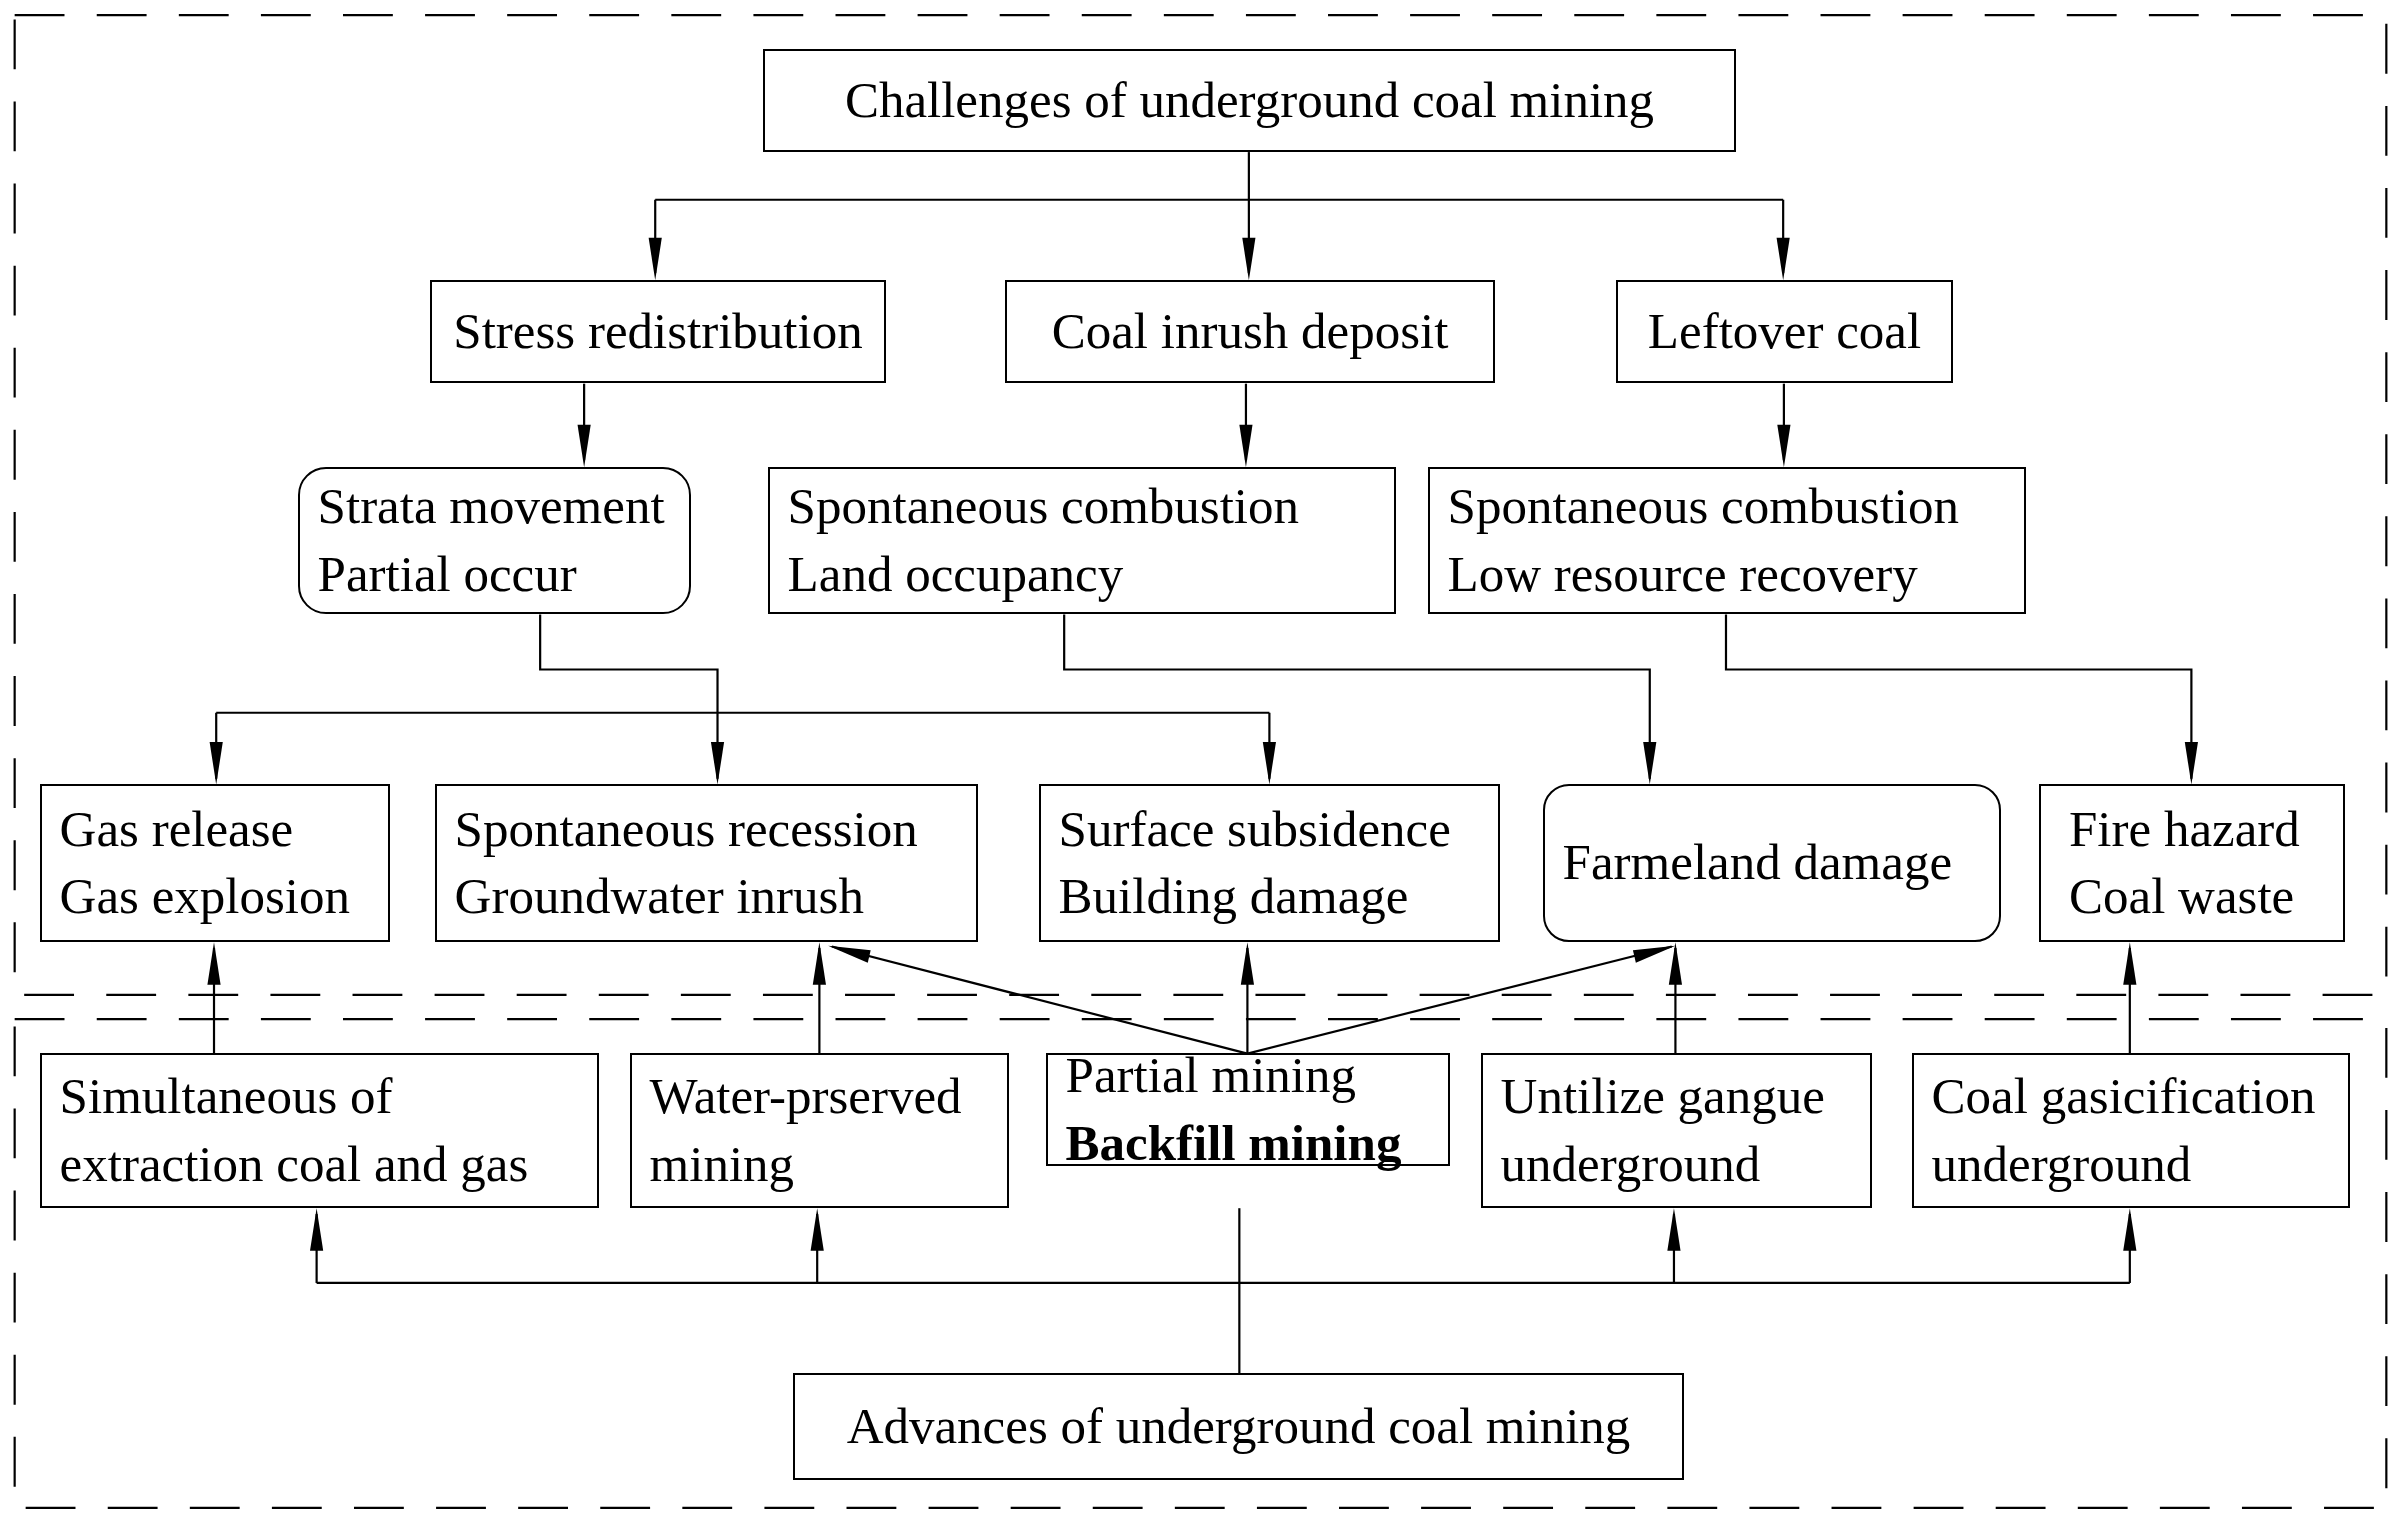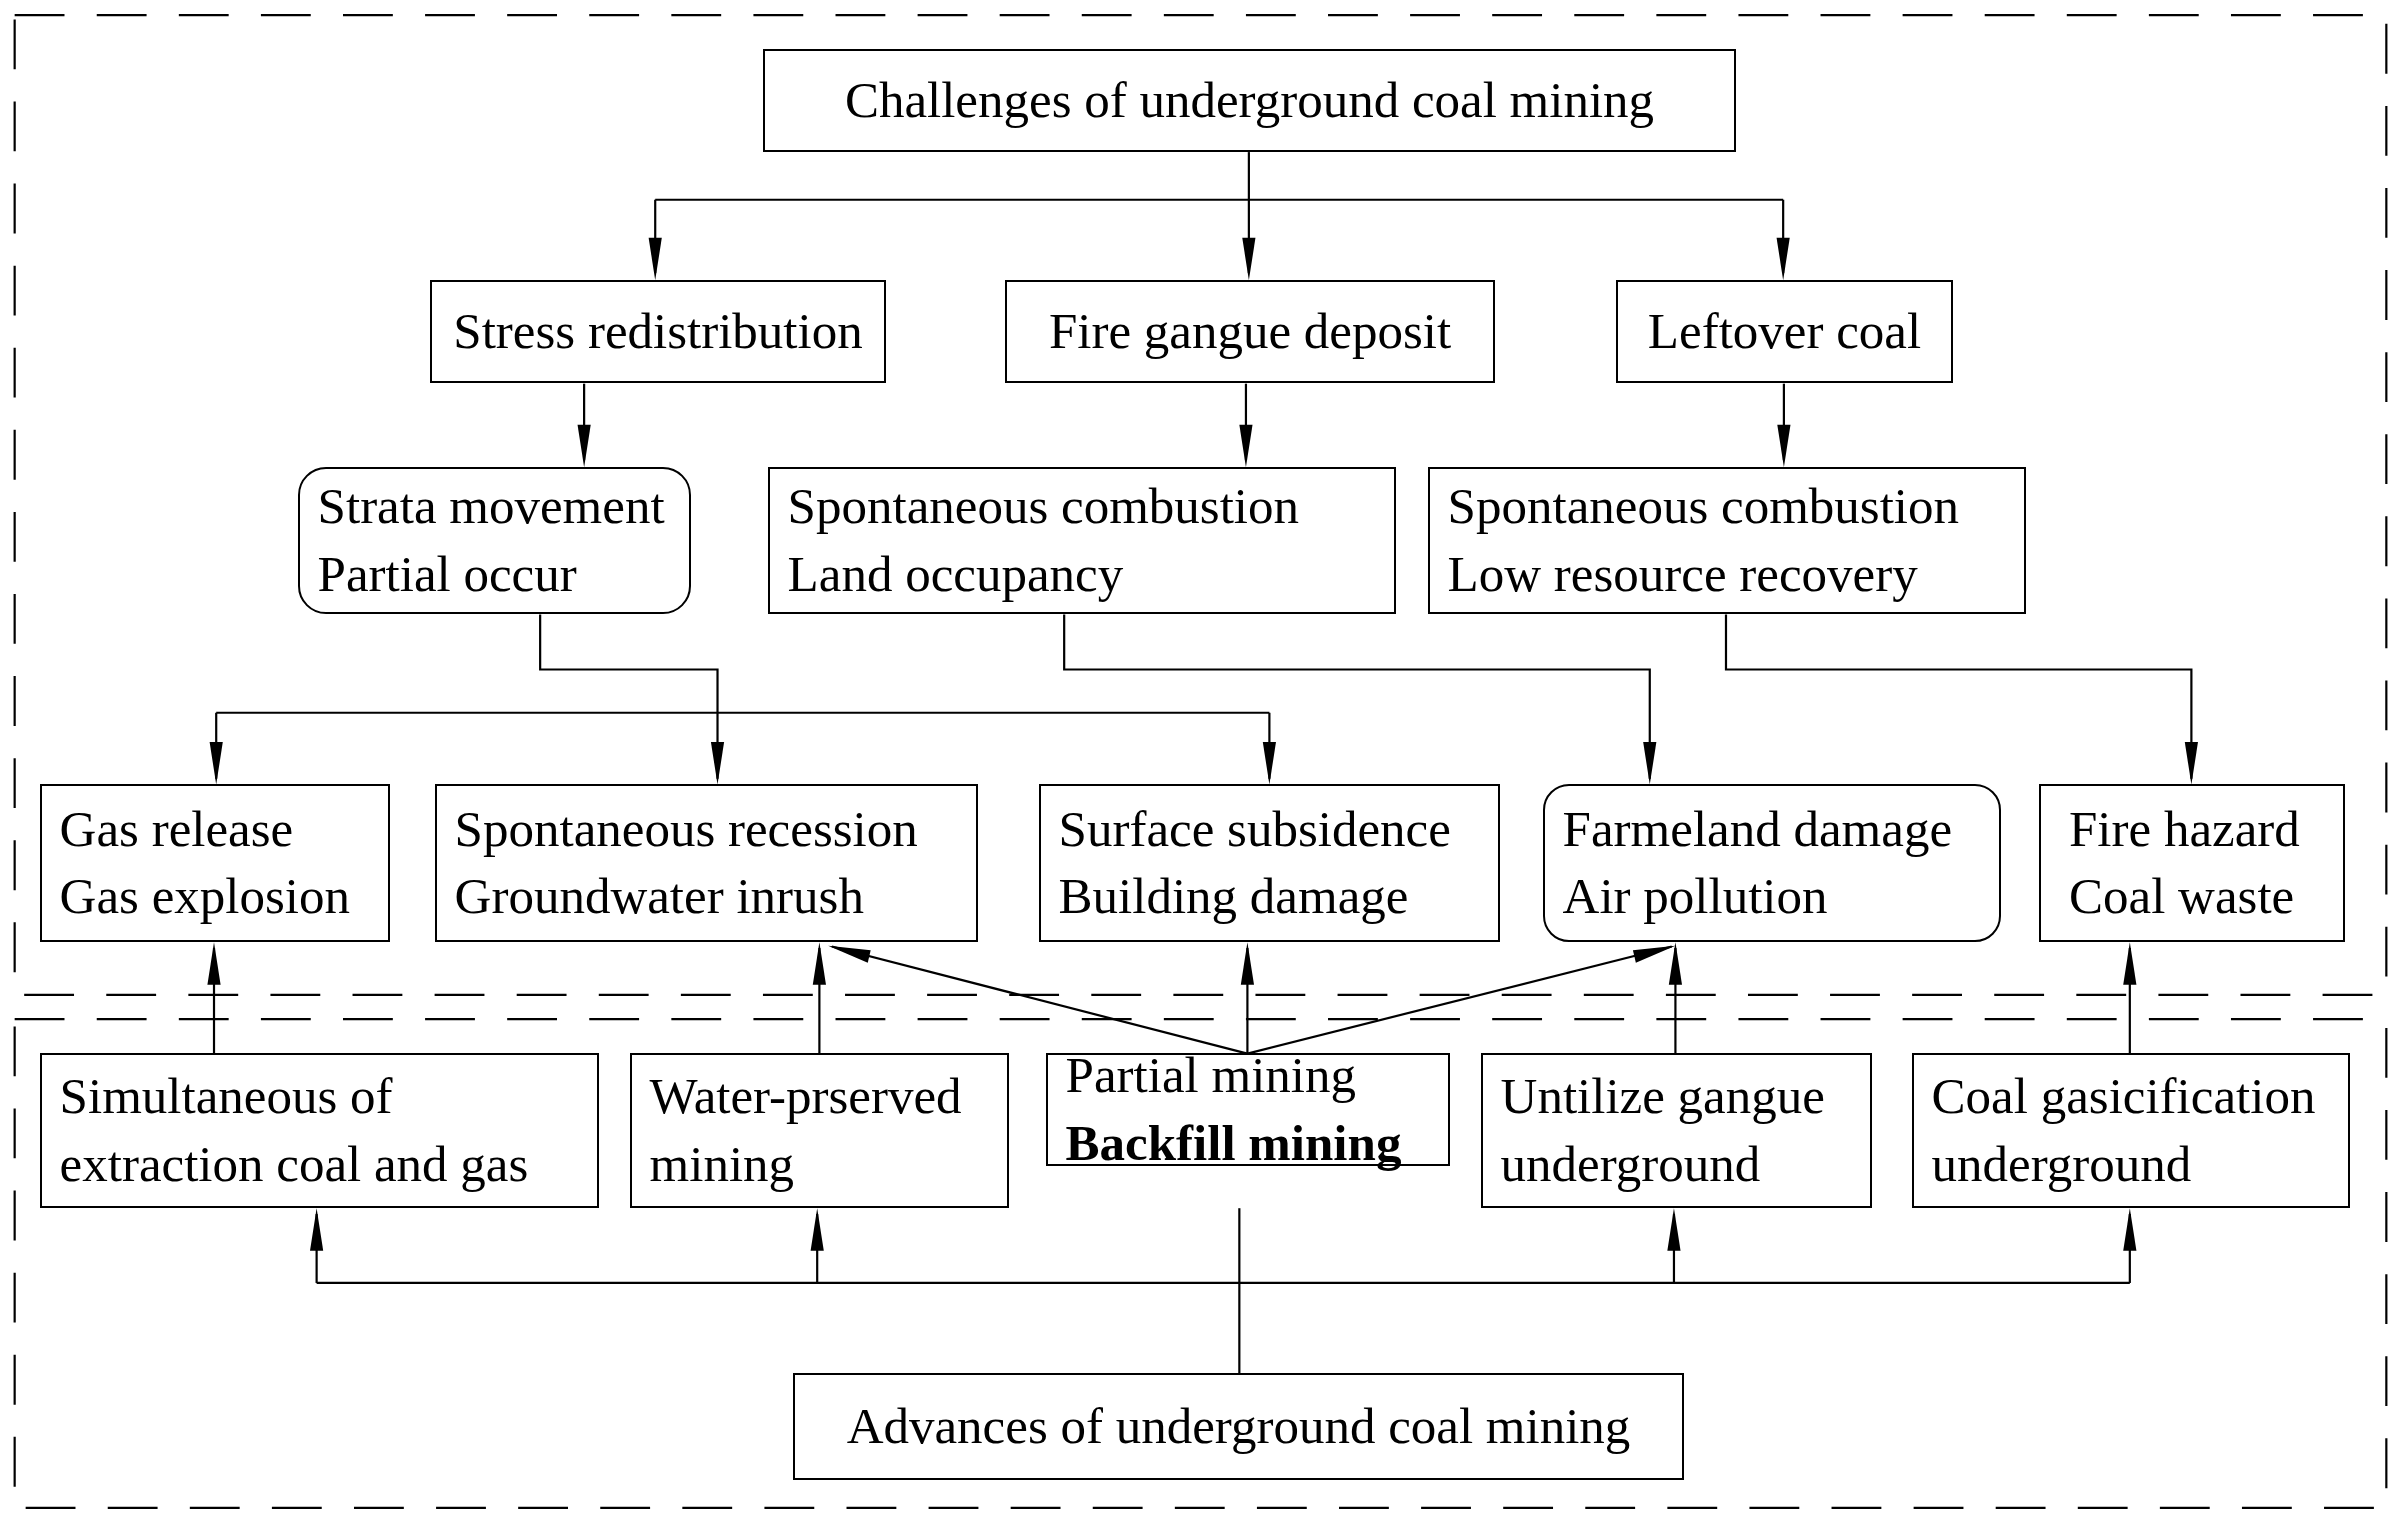--- a/index.html
+++ b/index.html
@@ -102,21 +102,21 @@
   </svg>
 
   <div class="box one" style="left:763px;top:49px;width:973px;height:103px;">
     <span class="ln">Challenges of underground coal mining</span>
   </div>
 
   <div class="box one" style="left:430px;top:280px;width:456px;height:103px;">
     <span class="ln">Stress redistribution</span>
   </div>
   <div class="box one" style="left:1005px;top:280px;width:490px;height:103px;">
-    <span class="ln">Fire gangue deposit</span>
+    <span class="ln">Coal inrush deposit</span>
   </div>
   <div class="box one" style="left:1616px;top:280px;width:337px;height:103px;">
     <span class="ln">Leftover coal</span>
   </div>
 
   <div class="box two" style="left:298px;top:467px;width:393px;height:147px;border-radius:28px;">
     <span class="ln">Strata movement</span>
     <span class="ln">Partial occur</span>
   </div>
   <div class="box two" style="left:768px;top:467px;width:628px;height:147px;">
@@ -135,21 +135,20 @@
   <div class="box two" style="left:435px;top:784px;width:543px;height:158px;">
     <span class="ln">Spontaneous recession</span>
     <span class="ln">Groundwater inrush</span>
   </div>
   <div class="box two" style="left:1039px;top:784px;width:461px;height:158px;">
     <span class="ln">Surface subsidence</span>
     <span class="ln">Building damage</span>
   </div>
   <div class="box two" style="left:1543px;top:784px;width:458px;height:158px;border-radius:26px;">
     <span class="ln">Farmeland damage</span>
-    <span class="ln">Air pollution</span>
   </div>
   <div class="box two" style="left:2039px;top:784px;width:306px;height:158px;padding-left:28px;">
     <span class="ln">Fire hazard</span>
     <span class="ln">Coal waste</span>
   </div>
 
   <div class="box two" style="left:40px;top:1053px;width:559px;height:155px;">
     <span class="ln">Simultaneous of</span>
     <span class="ln">extraction coal and gas</span>
   </div>

